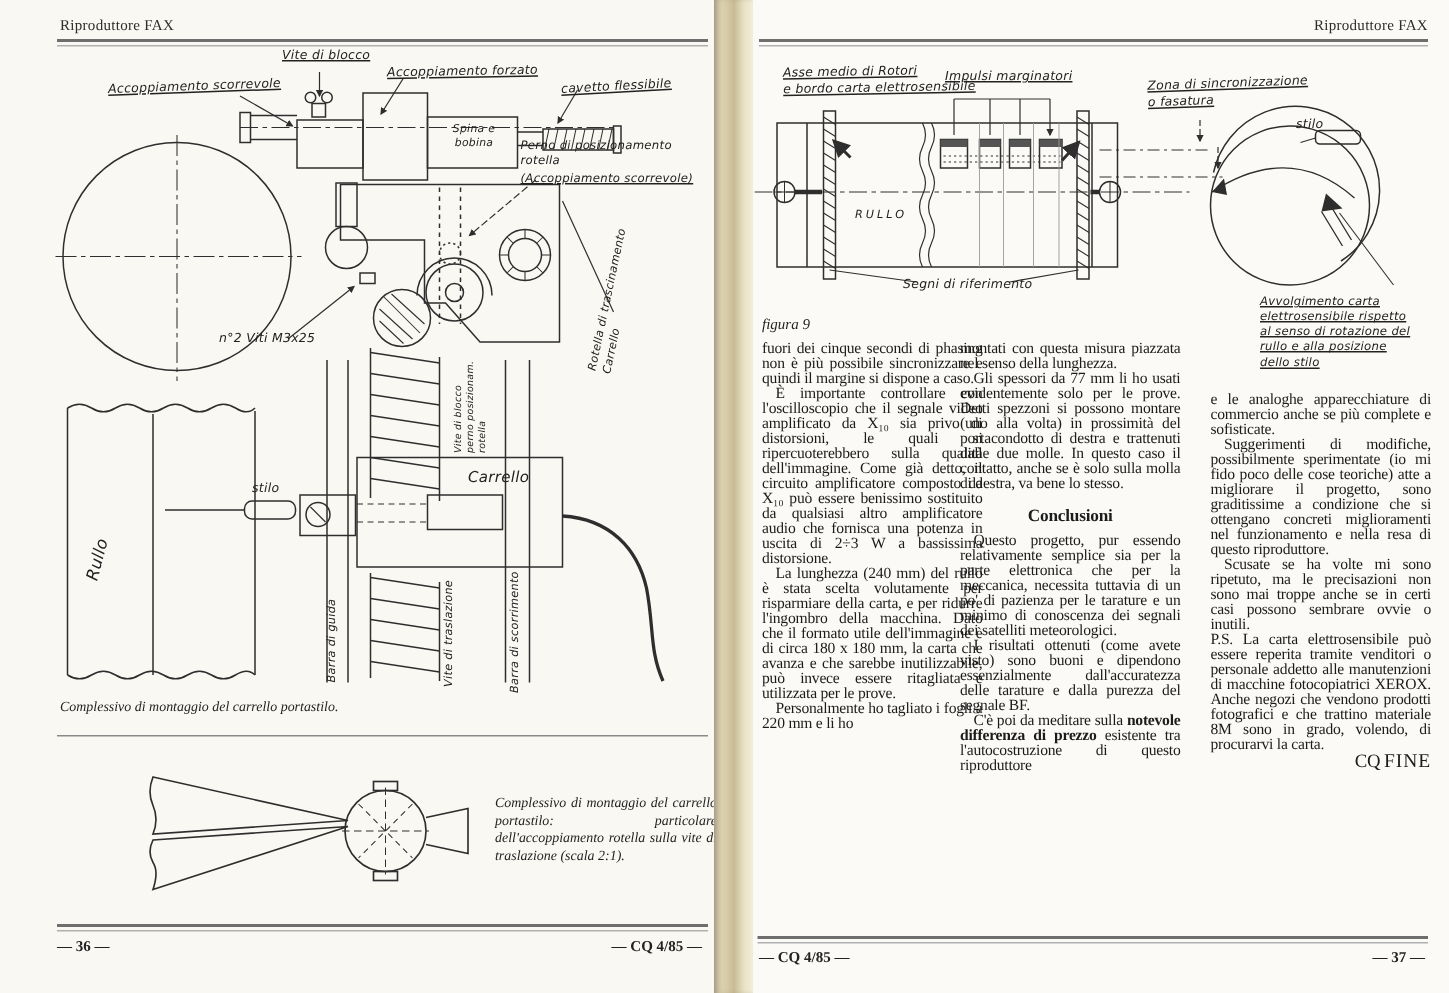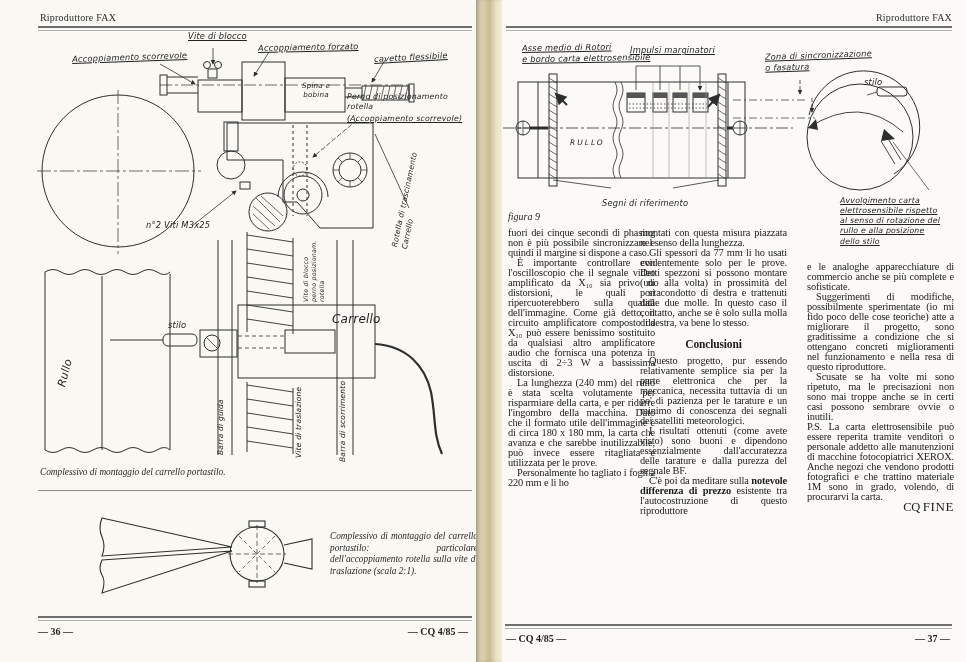--- a/index.html
+++ b/index.html
@@ -110,21 +110,21 @@
 bobina</div>
   <div class="hw u" style="left:374px;top:52px;transform:rotate(-3deg);">cavetto flessibile</div>
   <div class="hw" style="left:347px;top:92px;width:140px;font-size:7.8px;">Perno di posizionamento
 rotella</div>
   <div class="hw u" style="left:347px;top:114px;width:140px;font-size:7.8px;">(Accoppiamento scorrevole)</div>
   <div class="hw" style="left:146px;top:220px;">n°2 Viti M3x25</div>
   <div class="hw rot" style="left:390px;top:246px;width:118px;font-size:7.5px;transform:rotate(-78deg);">Rotella di trascinamento Carrello</div>
   <div class="hw" style="left:168px;top:320px;">stilo</div>
   <div class="hw rot" style="left:55px;top:385px;font-size:11px;transform:rotate(-75deg);">Rullo</div>
   <div class="hw rot" style="left:216px;top:455px;font-size:7.5px;transform:rotate(-90deg);">Barra di guida</div>
-  <div class="hw" style="left:332px;top:312px;font-size:12px;">Carrello</div>
+  <div class="hw" style="left:312px;top:312px;font-size:10px;">Carrello</div>
   <div class="hw rot" style="left:294px;top:458px;font-size:7.5px;transform:rotate(-90deg);">Vite di traslazione</div>
   <div class="hw rot" style="left:338px;top:462px;font-size:7.5px;transform:rotate(-90deg);">Barra di scorrimento</div>
   <div class="hw rot" style="left:302px;top:302px;font-size:6.3px;transform:rotate(-90deg);">Vite di blocco
 perno posizionam.
 rotella</div>
 
   <div class="cap" style="left:40px;top:467px;">Complessivo di montaggio del carrello portastilo.</div>
   <div class="rule1" style="left:38px;right:6px;top:490px;"></div>
 
   <svg style="left:60px;top:503px;" width="410" height="112" viewBox="0 0 410 112">
@@ -202,21 +202,21 @@
       <path d="M374,56 l-10,3" stroke-width="0.8"></path>
     </g>
   </svg>
 
   <div class="hw u" style="left:20px;top:42px;transform:rotate(-1deg);">Asse medio di Rotori
 e bordo carta elettrosensibile</div>
   <div class="hw u" style="left:128px;top:45px;font-style:italic;">Impulsi marginatori</div>
   <div class="hw u" style="left:263px;top:50px;transform:rotate(-2deg);">Zona di sincronizzazione
 o fasatura</div>
   <div class="hw" style="left:68px;top:138px;font-size:7.5px;letter-spacing:2px;">RULLO</div>
-  <div class="hw" style="left:100px;top:198px;">Segni di riferimento</div>
+  <div class="hw" style="left:100px;top:184px;">Segni di riferimento</div>
   <div class="hw" style="left:362px;top:77px;">stilo</div>
   <div class="hw u" style="left:338px;top:196px;width:106px;font-size:7.8px;">Avvolgimento carta
 elettrosensibile rispetto
 al senso di rotazione del
 rullo e alla posizione
 dello stilo</div>
   <div class="cap" style="left:6px;top:211px;font-size:10px;">figura 9</div>
 
   <div class="col" style="left:6px;top:228px;">
     <p class="noind">fuori dei cinque secondi di phasing non è più possibile sincronizzare e quindi il margine si dispone a caso.</p>
@@ -231,20 +231,20 @@
     <div class="concl">Conclusioni</div>
     <p>Questo progetto, pur essendo relativamente semplice sia per la parte elettronica che per la meccanica, necessita tuttavia di un po' di pazienza per le tarature e un minimo di conoscenza dei segnali dei satelliti meteorologici.</p>
     <p>I risultati ottenuti (come avete visto) sono buoni e dipendono essenzialmente dall'accuratezza delle tarature e dalla purezza del segnale BF.</p>
     <p><span>C'è poi da meditare sulla </span><span class="b">notevole differenza di prezzo</span><span> esistente tra l'autocostruzione di questo riproduttore</span></p>
   </div>
 
   <div class="col" style="left:305px;top:262px;">
     <p class="noind">e le analoghe apparecchiature di commercio anche se più complete e sofisticate.</p>
     <p>Suggerimenti di modifiche, possibilmente sperimentate (io mi fido poco delle cose teoriche) atte a migliorare il progetto, sono graditissime a condizione che si ottengano concreti miglioramenti nel funzionamento e nella resa di questo riproduttore.</p>
     <p>Scusate se ha volte mi sono ripetuto, ma le precisazioni non sono mai troppe anche se in certi casi possono sembrare ovvie o inutili.</p>
-    <p class="noind gap">P.S. La carta elettrosensibile può essere reperita tramite venditori o personale addetto alle manutenzioni di macchine fotocopiatrici XEROX. Anche negozi che vendono prodotti fotografici e che trattino materiale 1M sono in grado, volendo, di procurarvi la carta.</p>
+    <p class="noind gap">P.S. La carta elettrosensibile può essere reperita tramite venditori o personale addetto alle manutenzioni di macchine fotocopiatrici XEROX. Anche negozi che vendono prodotti fotografici e che trattino materiale 8M sono in grado, volendo, di procurarvi la carta.</p>
     <p class="cqline"><span class="cq">CQ</span> <span class="fine">FINE</span></p>
   </div>
 
   <div class="rule2" style="left:3px;right:14px;top:624px;"></div>
   <div class="footer-txt" style="left:4px;top:633px;">— CQ 4/85 —</div>
   <div class="footer-txt" style="right:16px;top:633px;">— 37 —</div>
 </div>
 
 </body></html>

